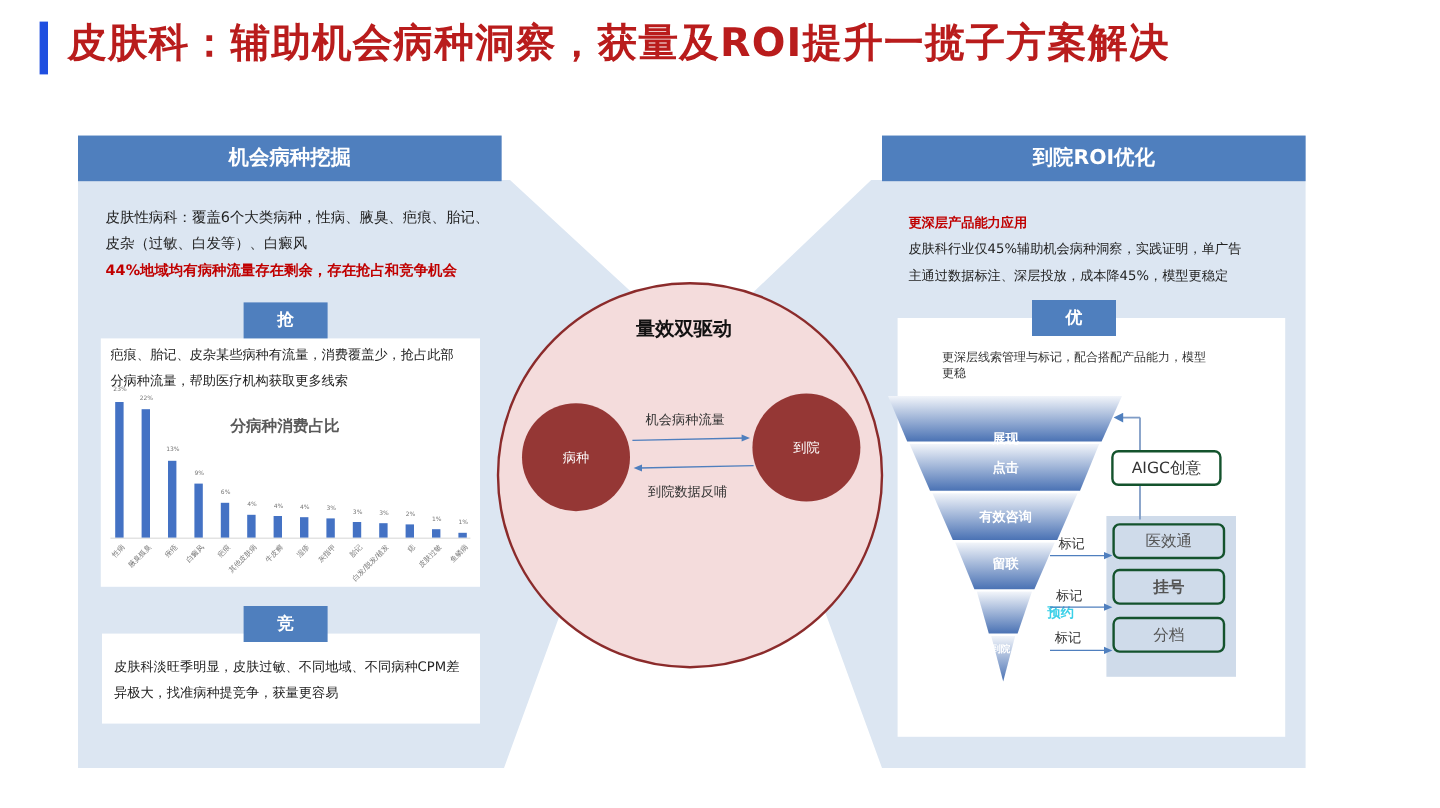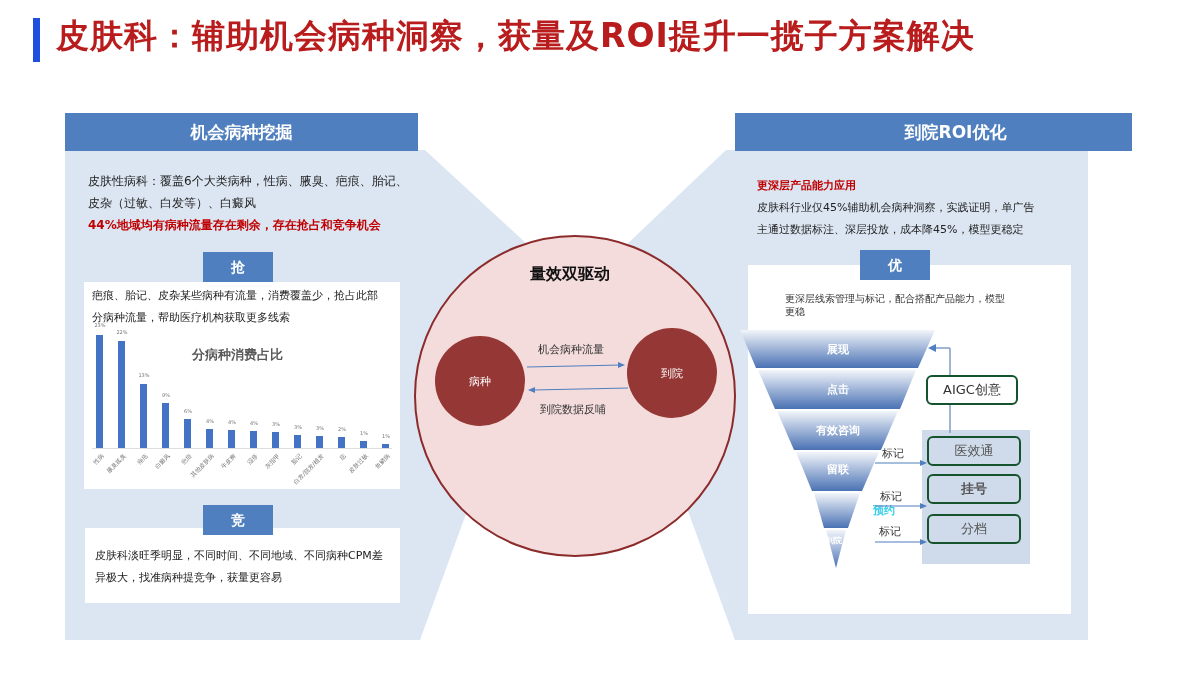--- a/index.html
+++ b/index.html
@@ -94,38 +94,38 @@
   <div class="x-lbl" style="right:94px;top:122px;">胎记</div>
   <div class="x-lbl" style="right:72px;top:122px;">白发/脱发/植发</div>
   <div class="x-lbl" style="right:50px;top:122px;">痣</div>
   <div class="x-lbl" style="right:28px;top:122px;">皮肤过敏</div>
   <div class="x-lbl" style="right:6px;top:122px;">鱼鳞病</div>
 </div>
 
 <div class="abs box" style="left:85px;top:528px;width:315px;height:75px;"></div>
 <div class="abs tag" style="left:203px;top:505px;width:70px;height:30px;line-height:30px;">竞</div>
 <div class="abs txt" style="left:95px;top:545px;width:305px;font-size:11px;">
-  <div>皮肤科淡旺季明显，不同时间、不同地域、不同病种CPM差</div>
+  <div>皮肤科淡旺季明显，皮肤过敏、不同地域、不同病种CPM差</div>
   <div>异极大，找准病种提竞争，获量更容易</div>
 </div>
 
 <div class="abs circle-big"></div>
 <div class="abs" style="left:530px;top:264px;font-size:16px;font-weight:bold;color:#111;">量效双驱动</div>
 <div class="abs circle-small" style="left:435px;top:336px;">病种</div>
 <div class="abs circle-small" style="left:627px;top:328px;">到院</div>
 <div class="abs" style="left:538px;top:342px;font-size:11px;color:#333;">机会病种流量</div>
 <div class="abs" style="left:540px;top:402px;font-size:11px;color:#333;">到院数据反哺</div>
 <svg class="abs" style="left:525px;top:360px;" width="105" height="35">
   <line x1="2" y1="7" x2="97" y2="5" stroke="#4f7fbe" stroke-width="1.2"></line>
   <polygon points="100,5 93,2 93,8" fill="#4f7fbe"></polygon>
   <line x1="103" y1="28" x2="8" y2="30" stroke="#4f7fbe" stroke-width="1.2"></line>
   <polygon points="3,30 10,27 10,33" fill="#4f7fbe"></polygon>
 </svg>
 
-<div class="abs head" style="left:735px;top:113px;width:353px;height:38px;line-height:38px;padding-left:44px;">到院ROI优化</div>
+<div class="abs head" style="left:735px;top:113px;width:353px;height:38px;line-height:38px;">到院ROI优化</div>
 <div class="abs txt" style="left:757px;top:175px;width:330px;font-size:11px;">
   <div class="red">更深层产品能力应用</div>
   <div>皮肤科行业仅45%辅助机会病种洞察，实践证明，单广告</div>
   <div>主通过数据标注、深层投放，成本降45%，模型更稳定</div>
 </div>
 
 <div class="abs box" style="left:748px;top:265px;width:323px;height:349px;"></div>
 <div class="abs tag" style="left:860px;top:250px;width:70px;height:30px;line-height:30px;">优</div>
 <div class="abs" style="left:785px;top:292px;width:270px;font-size:10px;color:#333;line-height:13px;">
   <div>更深层线索管理与标记，配合搭配产品能力，模型</div>
@@ -139,21 +139,21 @@
       <stop offset="1" stop-color="#4a72b4"></stop>
     </linearGradient>
   </defs>
   <polygon points="0,0 195,0 178,38 16,38" fill="url(#fg)"></polygon>
   <polygon points="18,40 176,40 160,79 35,79" fill="url(#fg)"></polygon>
   <polygon points="37,81 158,81 141,120 54,120" fill="url(#fg)"></polygon>
   <polygon points="56,122 139,122 122,161 72,161" fill="url(#fg)"></polygon>
   <polygon points="74,163 120,163 108,198 84,198" fill="url(#fg)"></polygon>
   <polygon points="86,200 106,200 96,238" fill="url(#fg)"></polygon>
 </svg>
-<div class="funnel-lbl" style="left:810px;top:342px;width:56px;">展现</div>
+<div class="funnel-lbl" style="left:810px;top:358px;width:56px;">展现</div>
 <div class="funnel-lbl" style="left:810px;top:382px;width:56px;">点击</div>
 <div class="funnel-lbl" style="left:805px;top:423px;width:66px;">有效咨询</div>
 <div class="funnel-lbl" style="left:810px;top:462px;width:56px;">留联</div>
 <div class="funnel-lbl" style="left:856px;top:503px;width:56px;color:#3ad0e8;">预约</div>
 <div class="funnel-lbl" style="left:814px;top:535px;width:40px;font-size:8px;">到院</div>
 
 <div class="abs" style="left:922px;top:430px;width:108px;height:134px;background:#cfdbea;"></div>
 <svg class="abs" style="left:930px;top:345px;" width="30" height="90">
   <line x1="20" y1="3" x2="20" y2="88" stroke="#7f9cc6" stroke-width="1.5"></line>
   <line x1="20" y1="3" x2="2" y2="3" stroke="#7f9cc6" stroke-width="1.5"></line>

